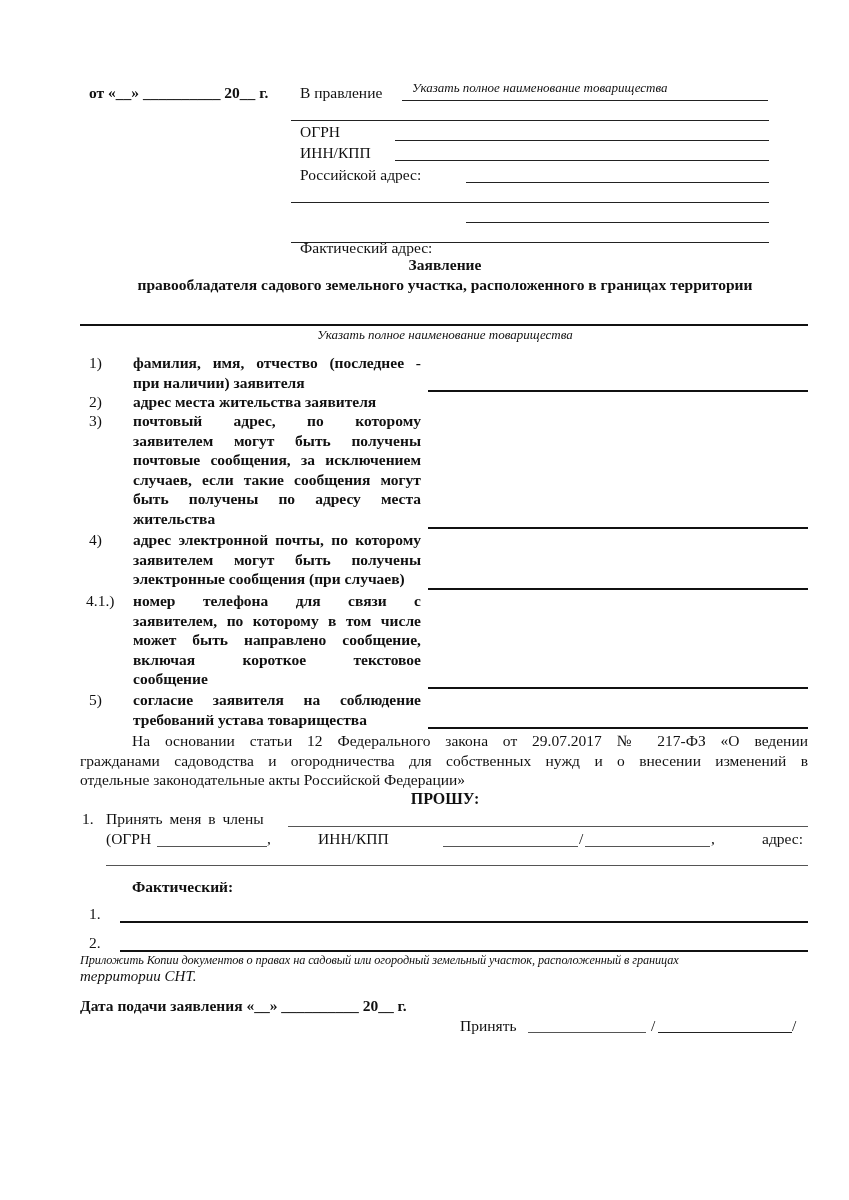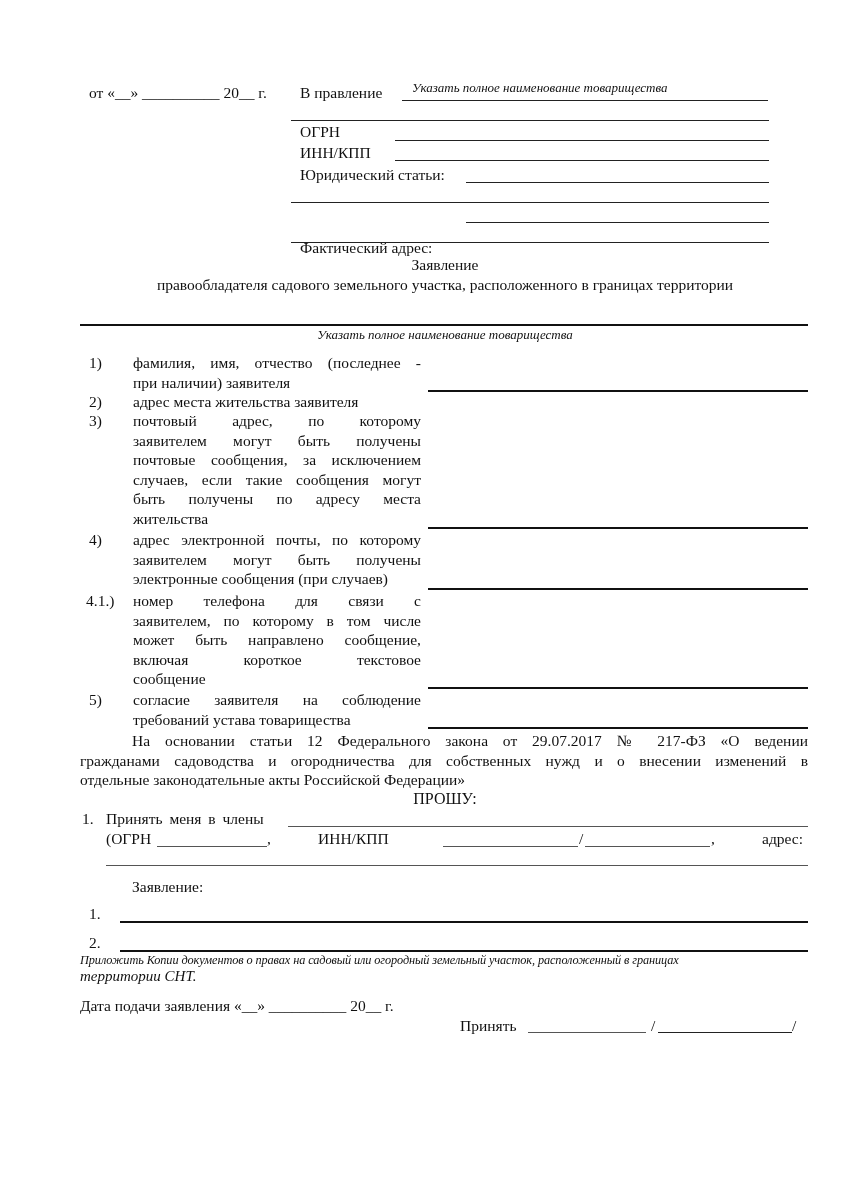--- a/index.html
+++ b/index.html
@@ -1,46 +1,46 @@
 <!DOCTYPE html>
 <html><head>
 <meta charset="utf-8">
 <style>
   html, body { margin: 0; padding: 0; background: #ffffff; }
   body { width: 849px; height: 1200px; position: relative; overflow: hidden;
          font-family: "Liberation Serif", "DejaVu Serif", serif; color: #111; }
   .abs { position: absolute; white-space: nowrap; }
   .t { font-size: 15.5px; line-height: 19.5px; }
-  .b { font-weight: normal; }
+  .b { font-weight: bold; }
   .i { font-style: italic; }
   .line { position: absolute; height: 0; border-top: 1.3px solid #222; }
   .line.thick { border-top: 2px solid #111; }
   .line.thin { border-top: 1px solid #555; }
   .center { text-align: center; }
   .item-num { position: absolute; left: 89px; }
   .item-text { position: absolute; left: 133px; width: 288px; }
-  .item-text .ln { display: block; height: 19.5px; }
+  .item-text .ln { display: block; height: 19.5px; font-weight: bold; }
   .item-text .ln.j { text-align: justify; text-align-last: justify; }
 </style>
 </head>
 <body>
 
 <div class="abs t b" style="left:89px; top:83px;">от «__» __________ 20__ г.</div>
 <div class="abs t" style="left:300px; top:83px;">В правление</div>
 <div class="abs i" style="left:412px; top:80px; font-size:13px;">Указать полное наименование товарищества</div>
 <div class="line" style="left:402px; top:100px; width:366px;"></div>
 <div class="line" style="left:291px; top:120px; width:478px;"></div>
 
 <div class="abs t" style="left:300px; top:122px;">ОГРН</div>
 <div class="line" style="left:395px; top:140px; width:374px;"></div>
 
 <div class="abs t" style="left:300px; top:143px;">ИНН/КПП</div>
 <div class="line" style="left:395px; top:160px; width:374px;"></div>
 
-<div class="abs t" style="left:300px; top:165px;">Юридический статьи:</div>
+<div class="abs t" style="left:300px; top:165px;">Российской адрес:</div>
 <div class="line" style="left:466px; top:182px; width:303px;"></div>
 <div class="line" style="left:291px; top:202px; width:478px;"></div>
 
 <div class="abs t" style="left:300px; top:206px;margin-top:32px;">Фактический адрес:</div>
 <div class="line" style="left:466px; top:222px; width:303px;"></div>
 <div class="line" style="left:291px; top:242px; width:478px;"></div>
 
 <div class="abs t b center" style="left:80px; top:255px; width:730px;">Заявление</div>
 <div class="abs t b center" style="left:80px; top:275px; width:730px;">правообладателя садового земельного участка, расположенного в границах территории</div>
 <div class="line thick" style="left:80px; top:324px; width:728px;"></div>
@@ -108,21 +108,21 @@
 <div class="line thin" style="left:157px; top:846px; width:110px;"></div>
 <div class="abs t" style="left:267px; top:829px;">,</div>
 <div class="abs t" style="left:318px; top:829px;">ИНН/КПП</div>
 <div class="line thin" style="left:443px; top:846px; width:135px;"></div>
 <div class="abs t" style="left:579px; top:829px;">/</div>
 <div class="line thin" style="left:585px; top:846px; width:125px;"></div>
 <div class="abs t" style="left:711px; top:829px;">,</div>
 <div class="abs t" style="left:762px; top:829px;">адрес:</div>
 <div class="line thin" style="left:106px; top:865px; width:702px;"></div>
 
-<div class="abs t b" style="left:132px; top:877px;">Заявление:</div>
+<div class="abs t b" style="left:132px; top:877px;">Фактический:</div>
 <div class="abs t" style="left:89px; top:904px;">1.</div>
 <div class="line thick" style="left:120px; top:921px; width:688px;"></div>
 <div class="abs t" style="left:89px; top:933px;">2.</div>
 <div class="line thick" style="left:120px; top:950px; width:688px;"></div>
 <div class="abs i" style="left:80px; top:952px; width:730px; font-size:12.3px; line-height:16px; white-space:nowrap; letter-spacing:-0.1px;">Приложить Копии документов о правах на садовый или огородный земельный участок, расположенный в границах</div>
 <div class="abs i" style="left:80px; top:968px; font-size:15px; line-height:16px;">территории СНТ.</div>
 
 <div class="abs t b" style="left:80px; top:996px;">Дата подачи заявления «__» __________ 20__ г.</div>
 <div class="abs t" style="left:460px; top:1016px;">Принять</div>
 <div class="line thin" style="left:528px; top:1032px; width:118px;"></div>

